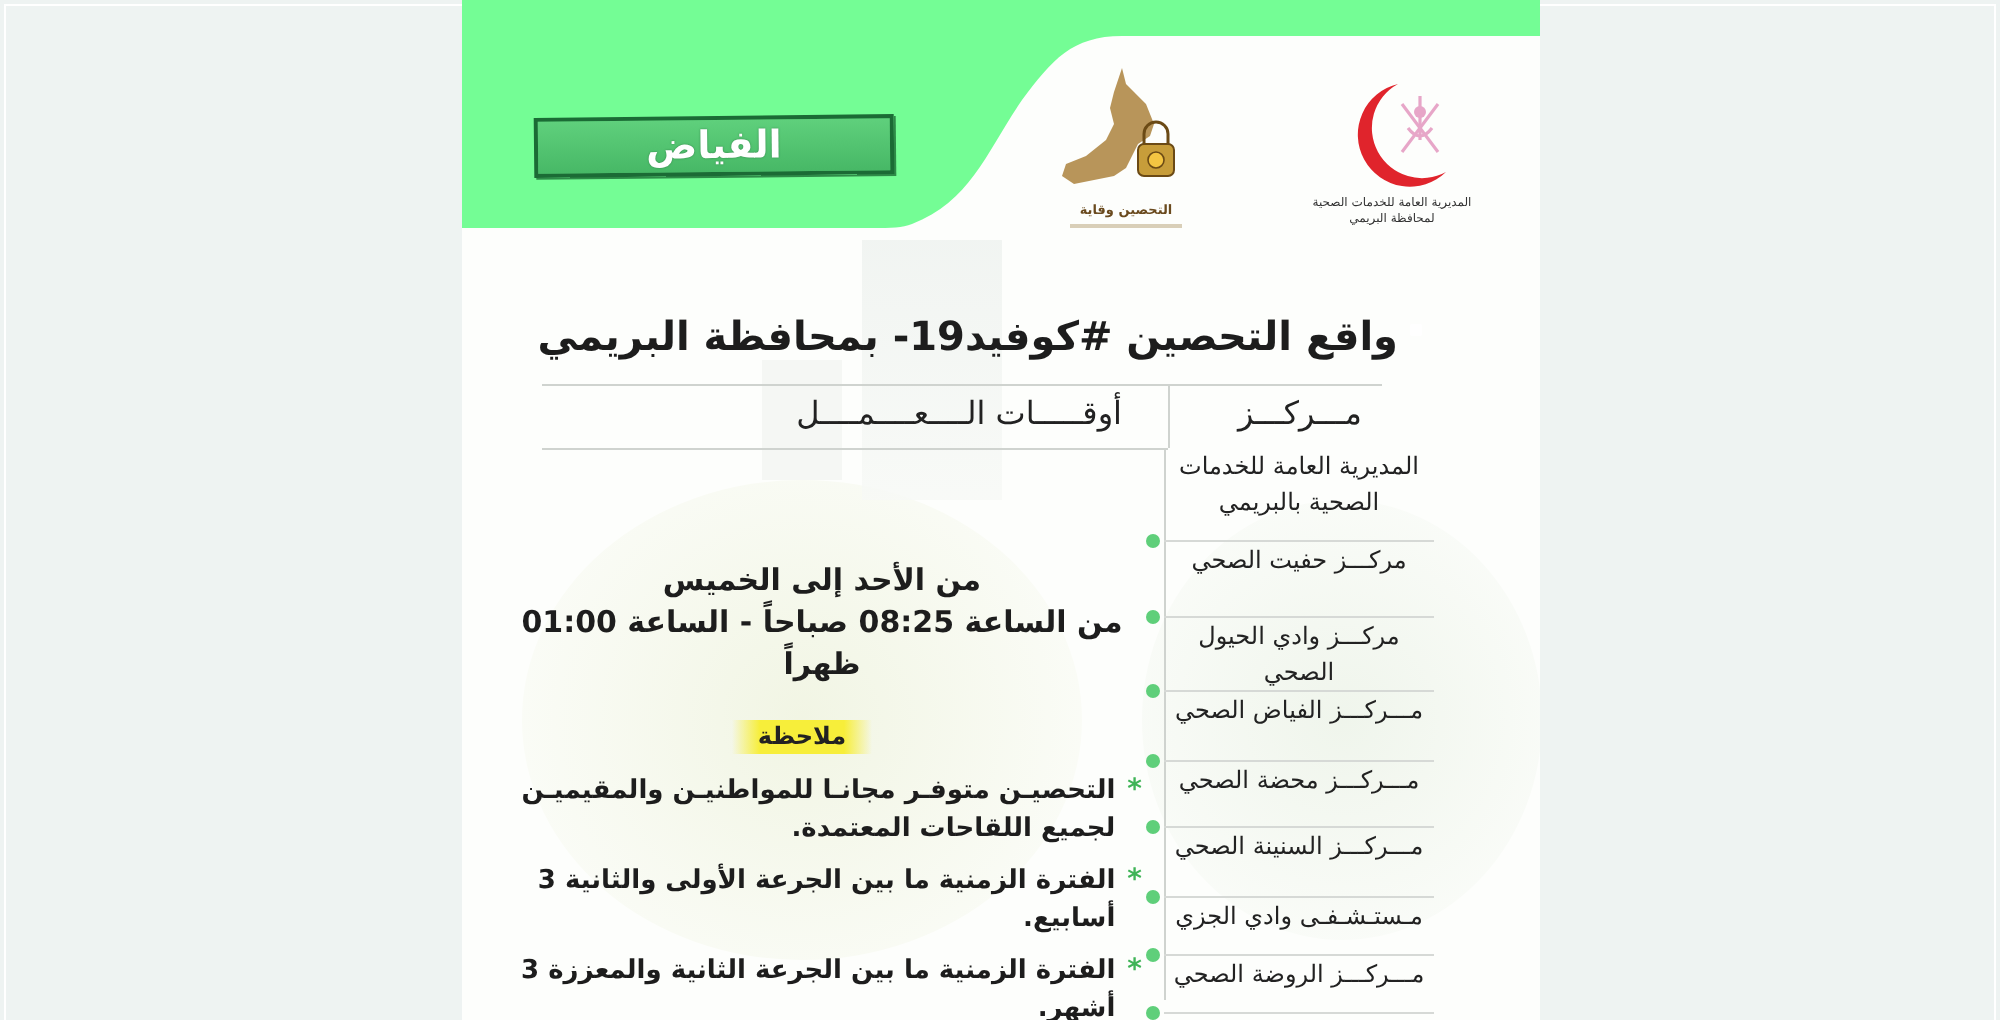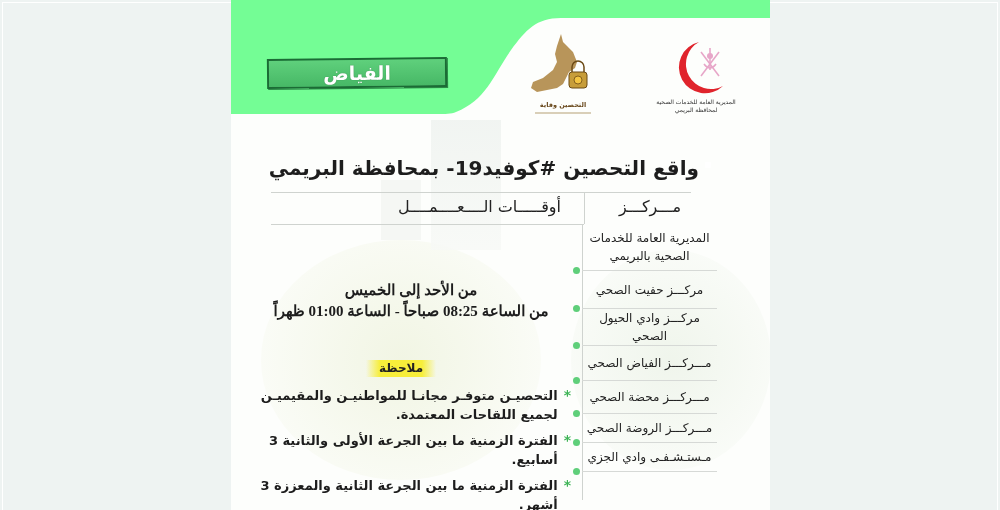--- a/index.html
+++ b/index.html
@@ -130,37 +130,37 @@
     }
     .timeline-line {
       position: absolute; left: 351px; top: 224px; width: 1px; height: 276px;
       background: #cfd3cf;
     }
     .loc-list {
       position: absolute; left: 346px; top: 224px; width: 140px;
     }
     .loc-row {
       position: relative;
-      display: flex; align-items: center; justify-content: center;
+      display: flex; align-items: flex-start; justify-content: center;
       direction: rtl; text-align: center;
       font-size: 12px; color: #222;
       border-bottom: 1px solid #d6d9d6;
       margin-left: 5px;
     }
     .loc-row .dot {
       position: absolute; left: -9px; bottom: -4px;
       width: 7px; height: 7px; border-radius: 50%;
       background: #5fcf7a;
     }
     .loc-label { white-space: pre-line; line-height: 18px; letter-spacing: 0.5px; }
     
     .hours-block {
       position: absolute; left: 20px; top: 280px; width: 320px;
       direction: rtl; text-align: center;
-      font-size: 15px; font-weight: bold; color: #1d1d1d; line-height: 21px; font-family: Liberation Serif, serif;
+      font-size: 15px; font-weight: bold; color: #1d1d1d; line-height: 21px;
     }
     .note-tag {
       position: absolute; left: 135px; top: 360px;
       width: 70px; height: 17px;
       background: linear-gradient(90deg, rgba(255,250,150,0), #f7ee3a 20%, #f7ee3a 80%, rgba(255,250,150,0));
       direction: rtl; text-align: center;
       font-size: 12px; font-weight: bold; color: #222; line-height: 17px;
     }
     .notes {
       position: absolute; left: 20px; top: 386px; width: 320px;
@@ -258,26 +258,30 @@
       <span class="dot"></span>
     </div>
     <div class="loc-row" style="height:35px">
       <span class="loc-label">مـــركـــز  الفياض الصحي</span>
       <span class="dot"></span>
     </div>
     <div class="loc-row" style="height:33px">
       <span class="loc-label">مـــركـــز محضة الصحي</span>
       <span class="dot"></span>
     </div>
+    <div class="loc-row" style="height:35px">
+      <span class="loc-label">مـــركـــز السنينة الصحي</span>
+      <span class="dot"></span>
+    </div>
+    <div class="loc-row" style="height:29px">
+      <span class="loc-label">مـستـشـفـى  وادي الجزي</span>
+      <span class="dot"></span>
+    </div>
     <div class="loc-row" style="height:29px">
       <span class="loc-label">مـــركـــز  الروضة الصحي</span>
-      <span class="dot"></span>
-    </div>
-    <div class="loc-row" style="height:29px">
-      <span class="loc-label">مـستـشـفـى  وادي الجزي</span>
       <span class="dot"></span>
     </div>
   </div>
 
   <div class="hours-block">
     <div>من الأحد إلى الخميس</div>
     <div>من الساعة 08:25 صباحاً - الساعة 01:00 ظهراً</div>
   </div>
 
   <div class="note-tag">ملاحظة</div>

